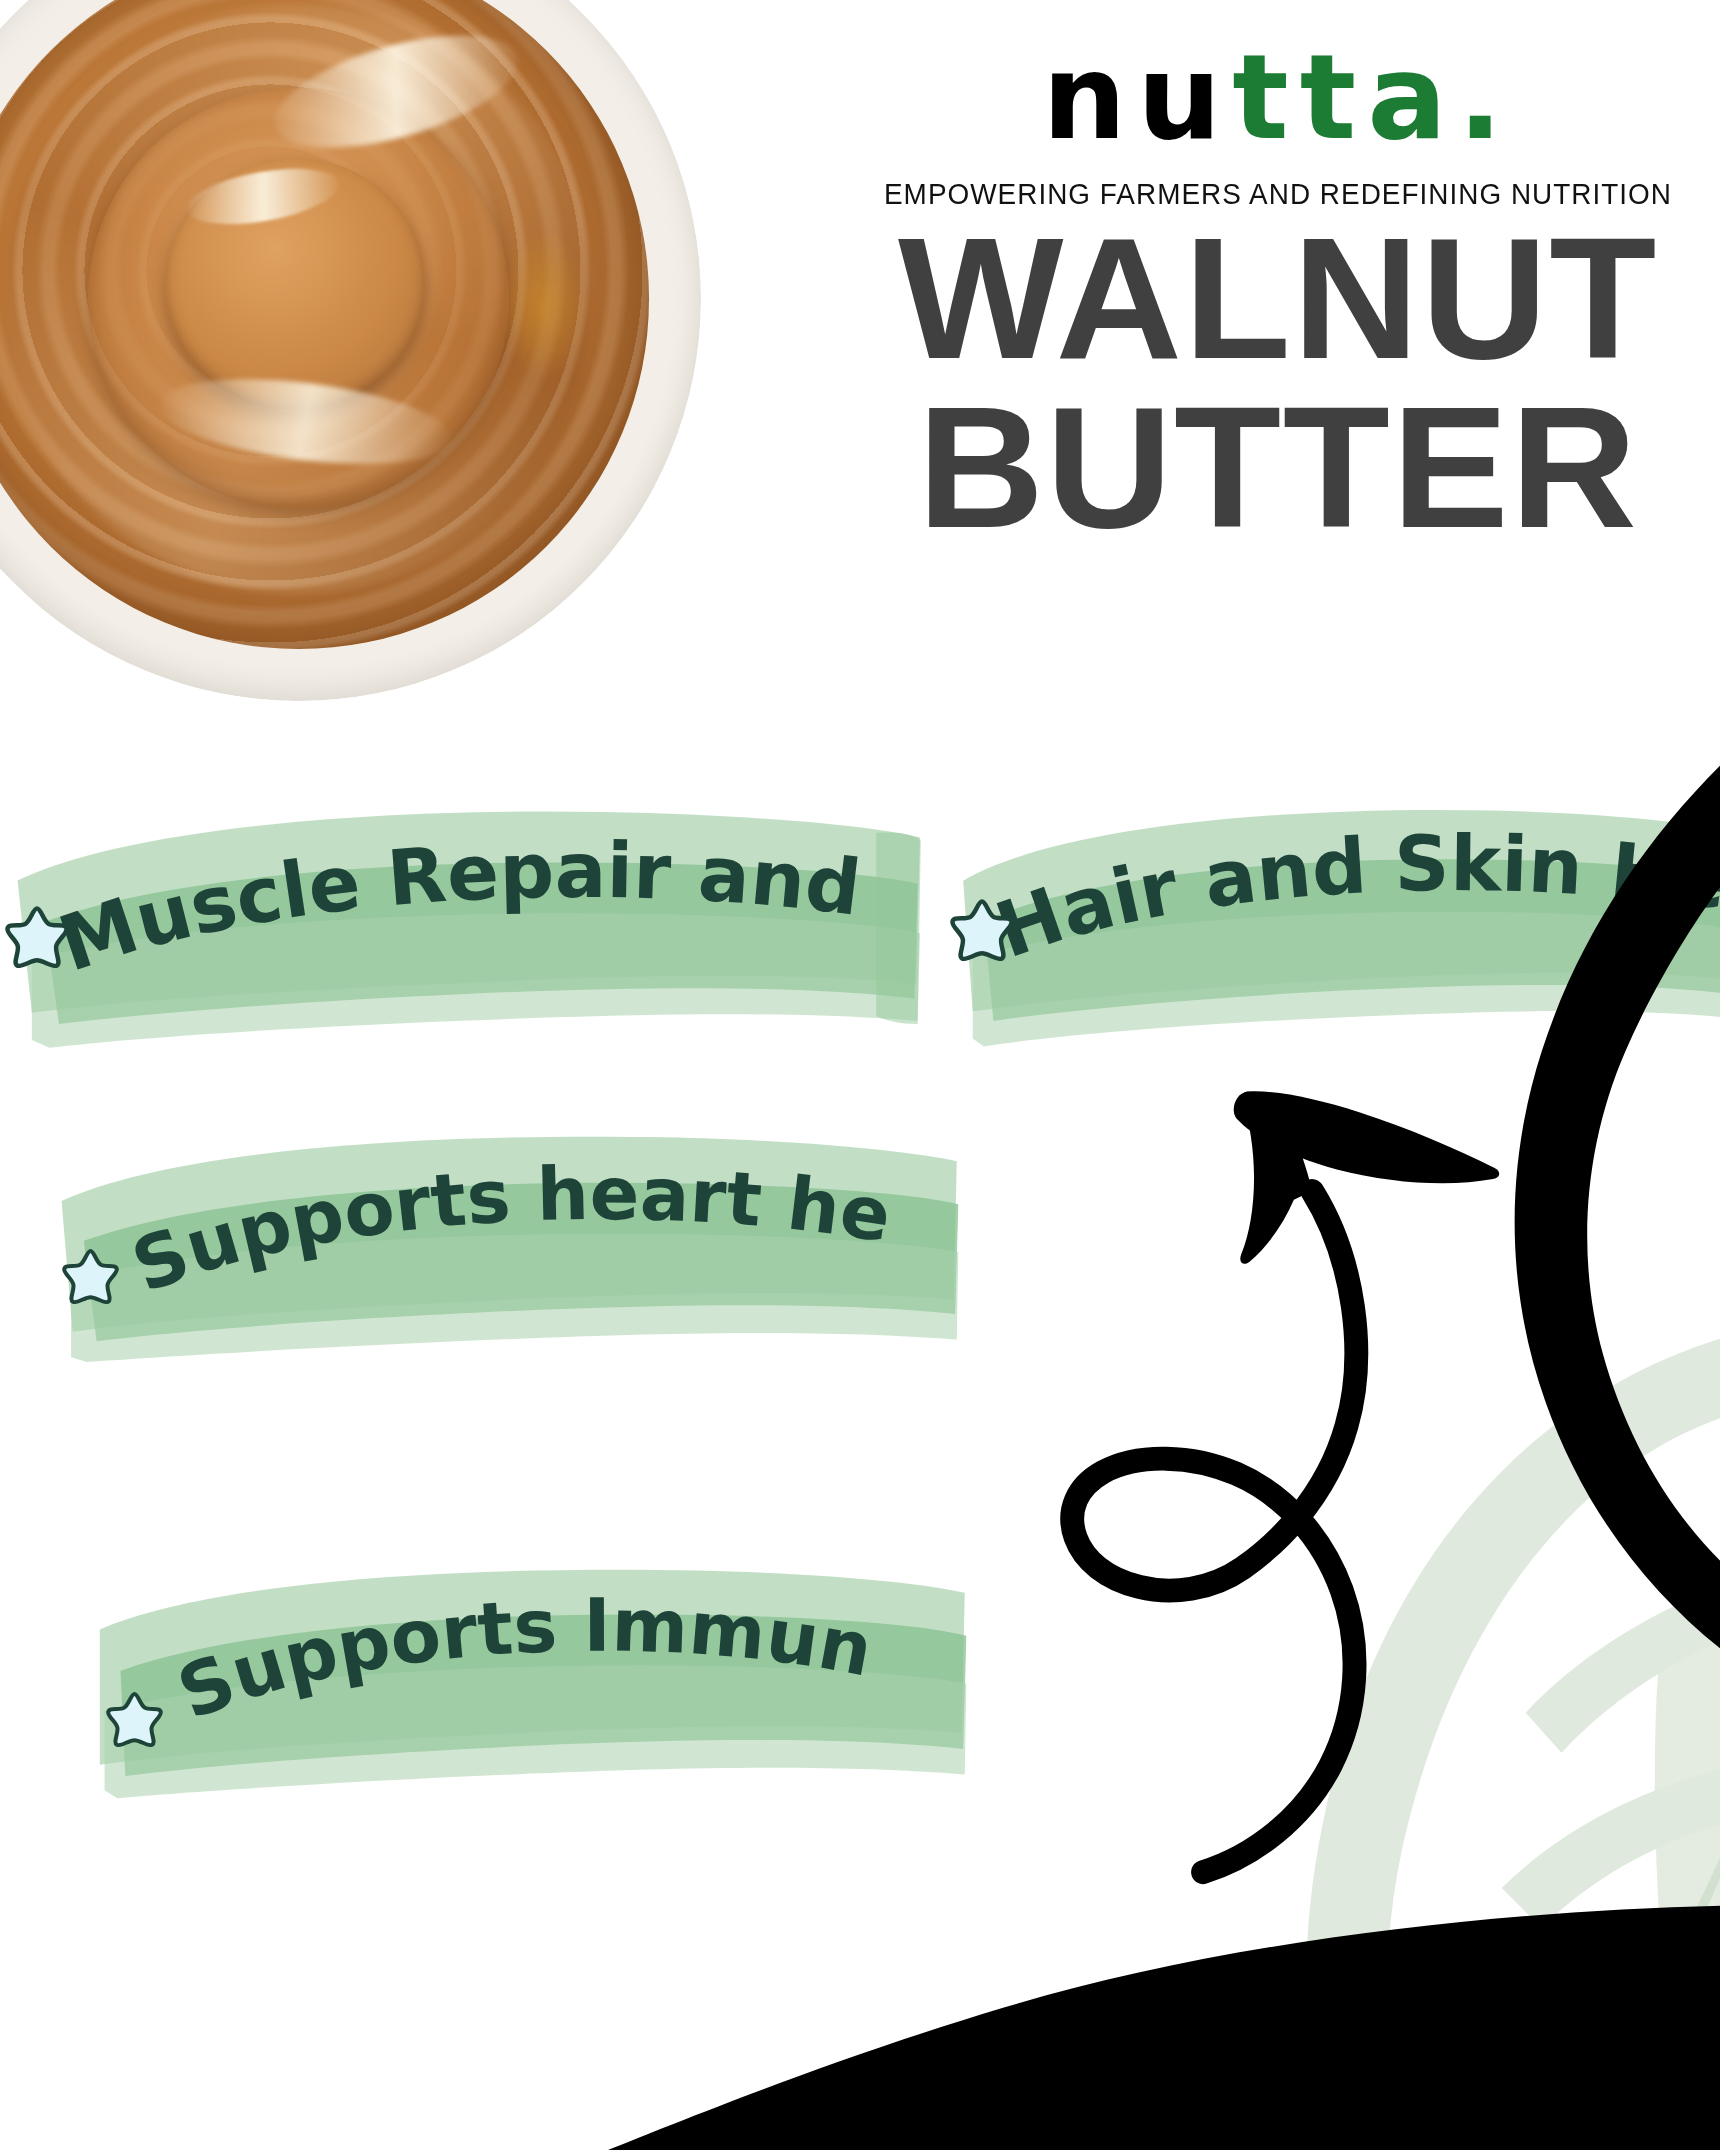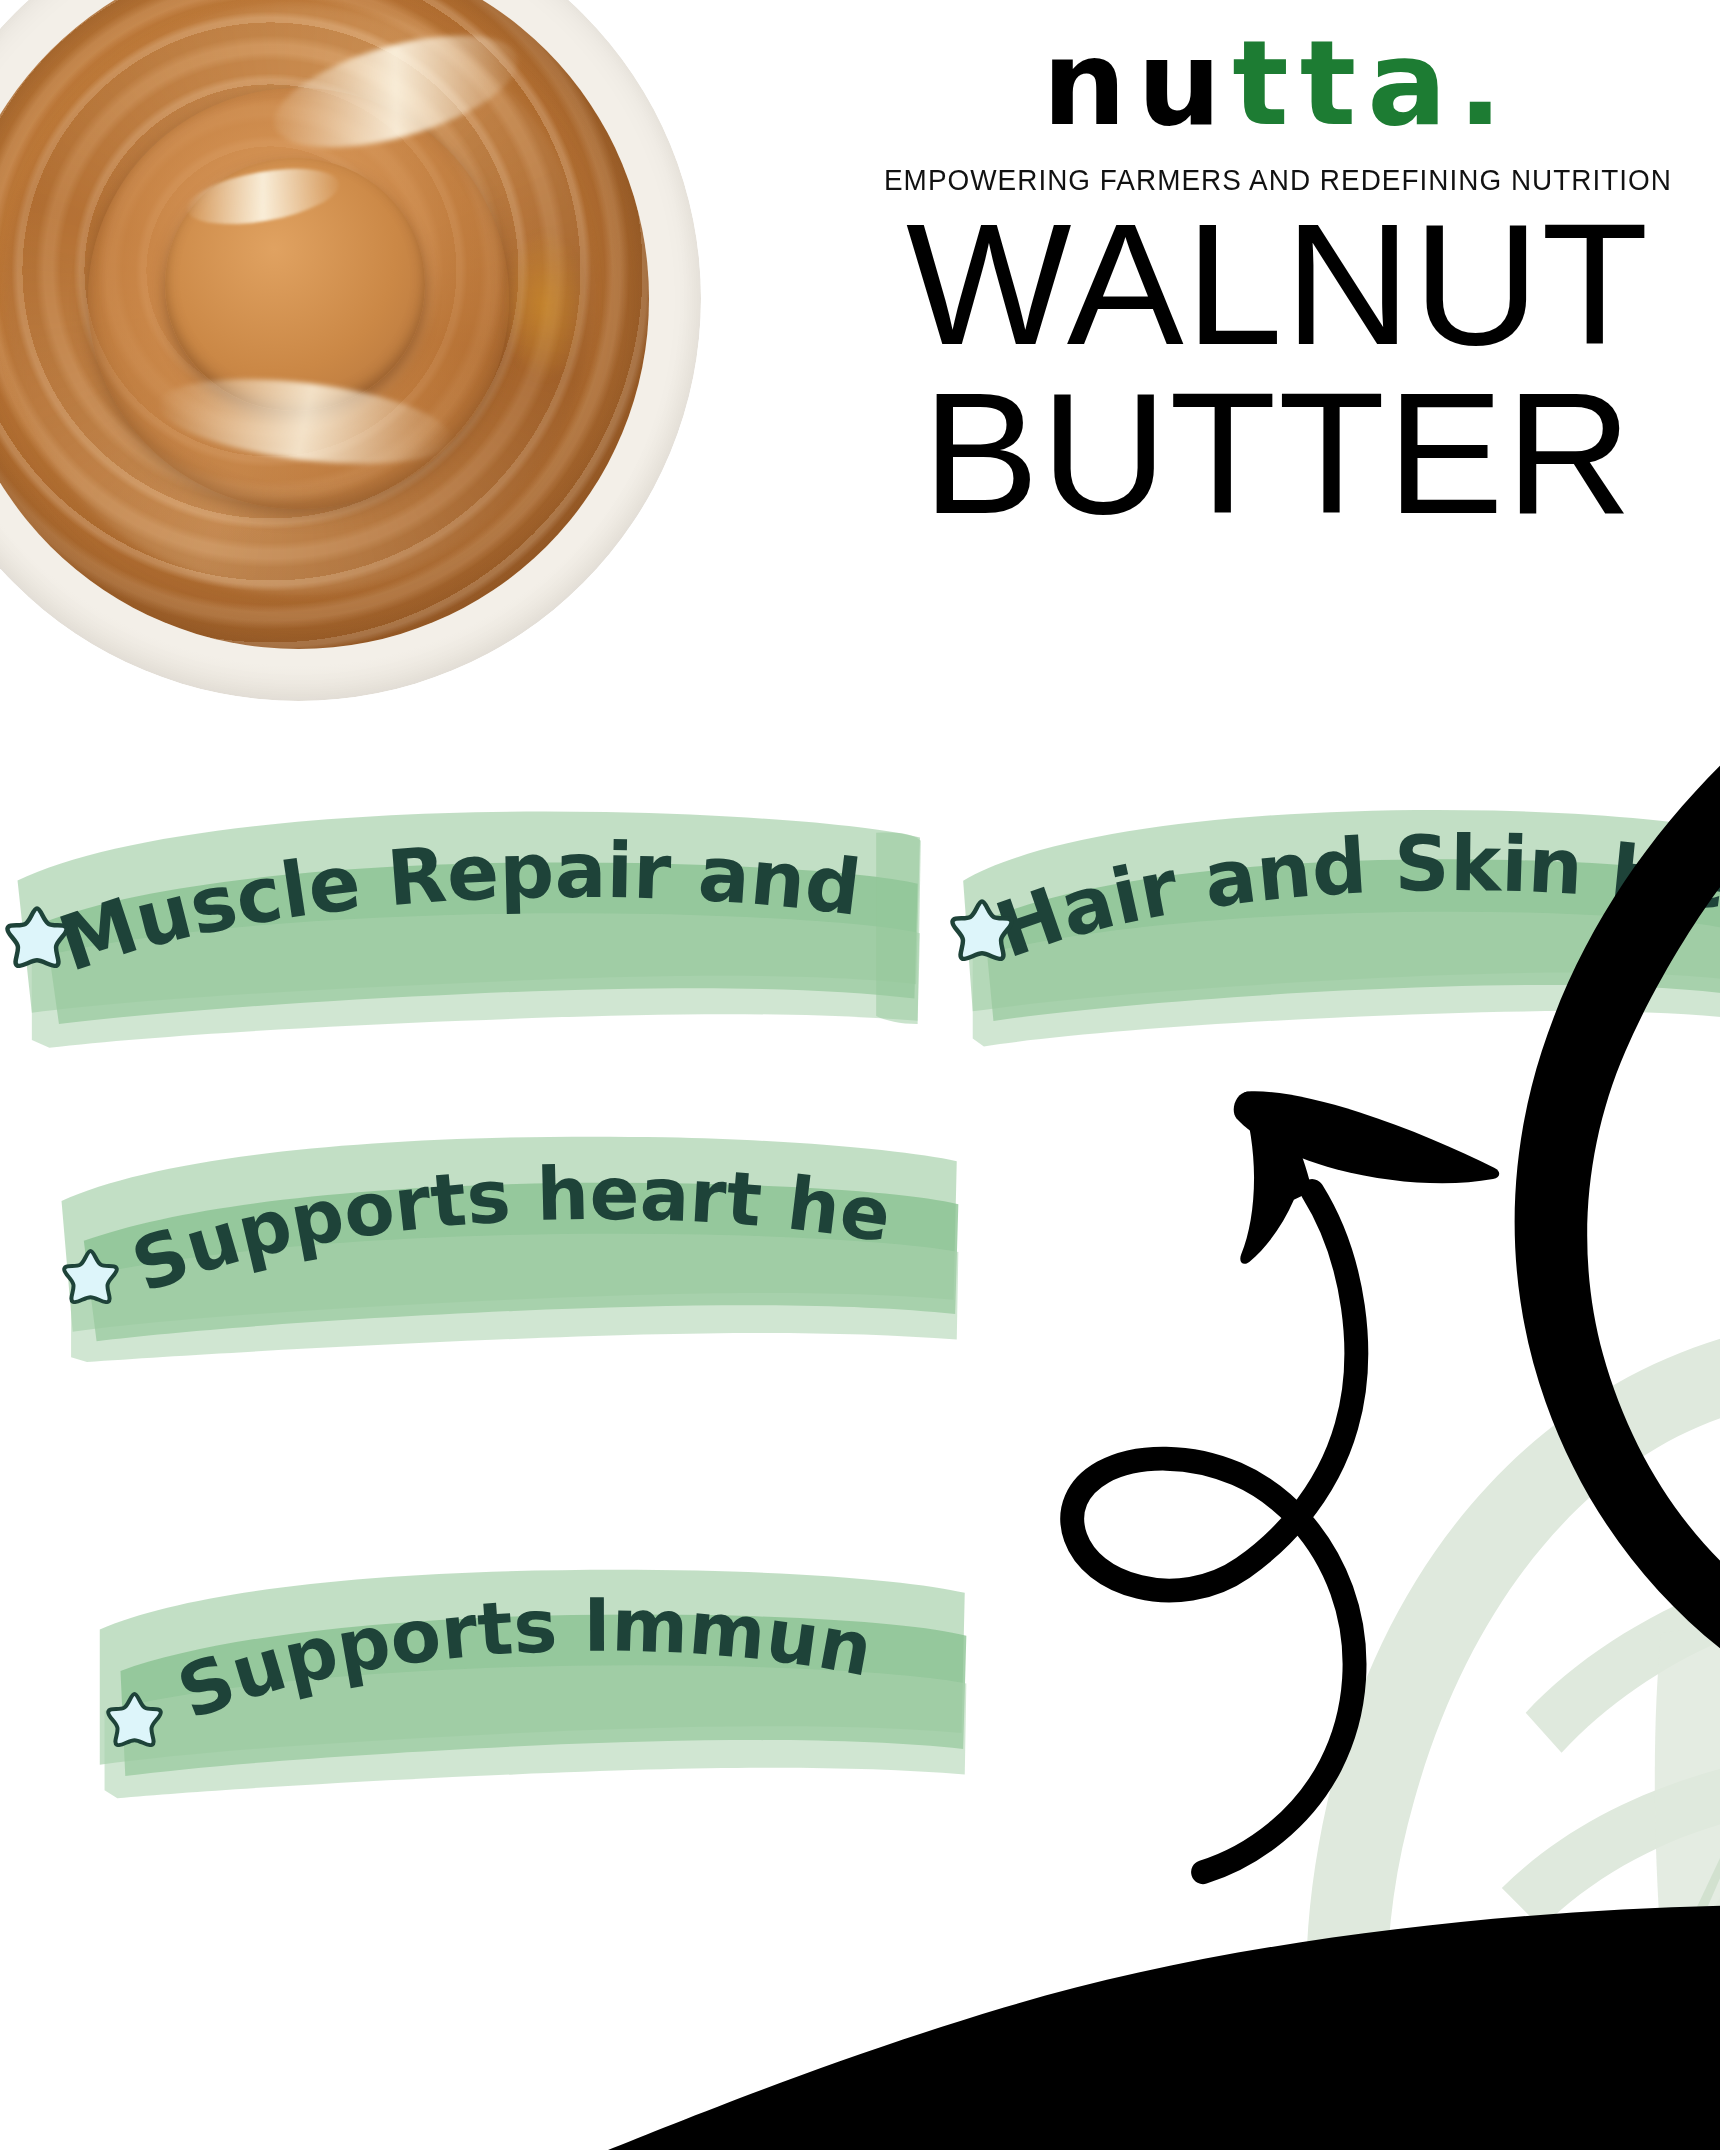--- a/index.html
+++ b/index.html
@@ -51,35 +51,35 @@
   .gloss-b{position:absolute;left:30%;top:62%;width:42%;height:11%;
       background:linear-gradient(95deg, rgba(255,252,240,.0), rgba(255,249,232,.8), rgba(255,249,232,.0));
       border-radius:50%;transform:rotate(7deg);filter:blur(2.4px);}
   .gloss-c{position:absolute;left:34%;top:32%;width:22%;height:7%;
       background:linear-gradient(100deg, rgba(255,255,245,.0), rgba(255,252,238,.85), rgba(255,252,238,.0));
       border-radius:50%;transform:rotate(-10deg);filter:blur(1.6px);}
   .oil{position:absolute;right:9%;top:40%;width:12%;height:22%;border-radius:50%;
       background:radial-gradient(ellipse at 50% 50%, rgba(214,150,40,.55), rgba(214,150,40,0) 70%);filter:blur(2.4px);}
 
   
-  .header{position:absolute;left:844px;top:24px;width:868px;text-align:center;}
+  .header{position:absolute;left:844px;top:38px;width:868px;text-align:center;}
   .logo{
     font-family:"DejaVu Sans", sans-serif;
     font-weight:700;font-size:118px;line-height:1;letter-spacing:11px;
     color:#000;margin:0;padding:0;white-space:nowrap;
   }
   .logo .g{color:#1d7c33;}
   .tagline{
     margin:21px 0 0 0;font-family:"Liberation Sans", sans-serif;
     font-size:30px;letter-spacing:1.1px;color:#111;font-weight:400;
     white-space:nowrap;transform:scaleX(.93);transform-origin:center;
   }
   .title{
-    margin:3.2px 0 0 0;color:#000000;font-family:"Liberation Sans", sans-serif;
-    font-weight:400;font-size:172px;line-height:.98;letter-spacing:1.6px;
+    margin:3.2px 0 0 0;color:#404040;font-family:"Liberation Sans", sans-serif;
+    font-weight:700;font-size:172px;line-height:.98;letter-spacing:1.6px;
   }
   .title span{display:block;transform:scaleX(1.02);}
 
   
   .decor{position:absolute;inset:0;pointer-events:none;}
   .decor svg{position:absolute;}
 
   
   .banner{position:absolute;}
   .brush{position:absolute;inset:0;}

